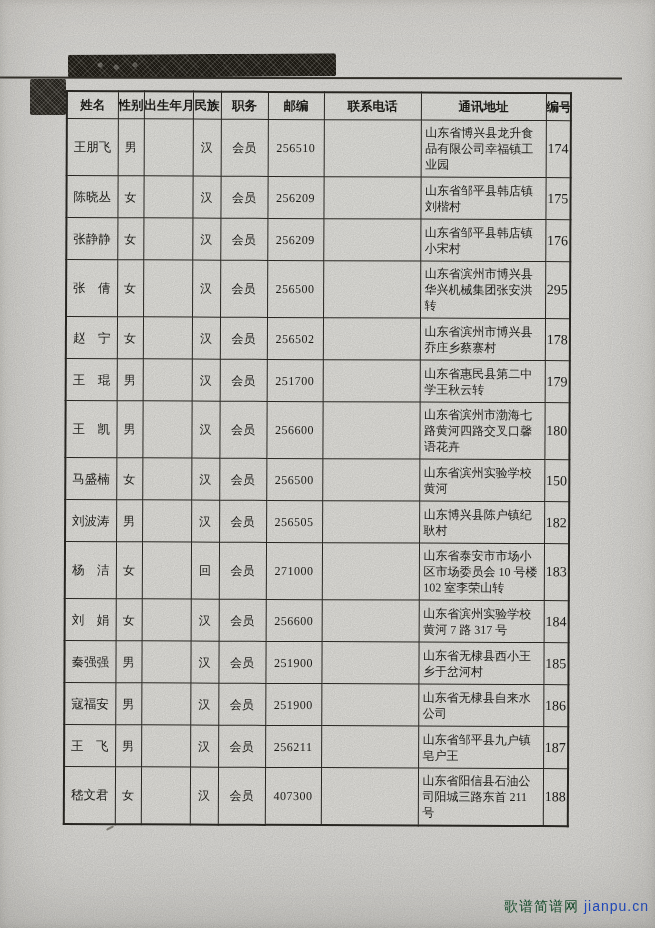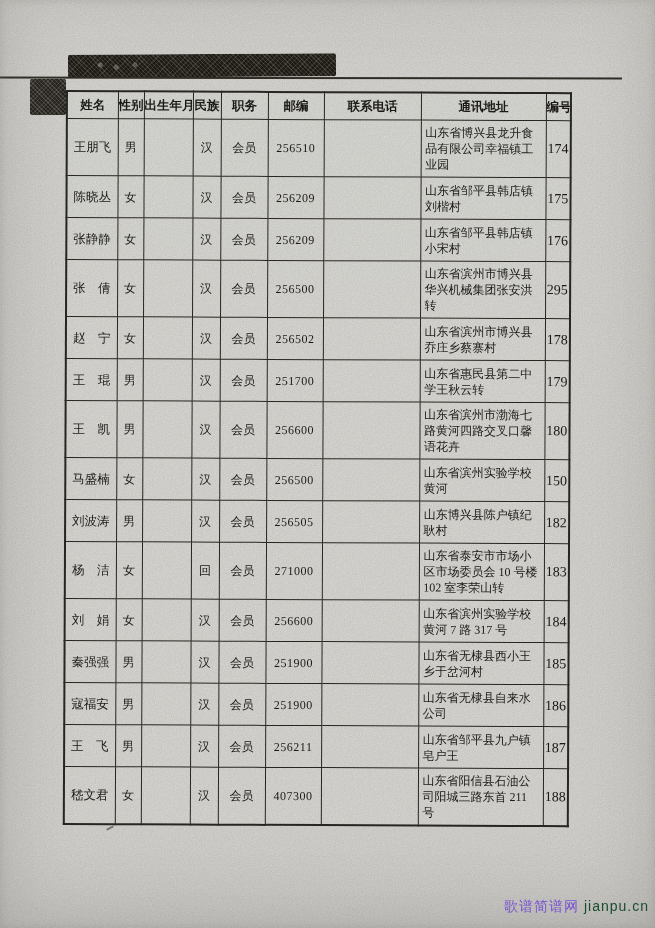--- a/index.html
+++ b/index.html
@@ -60,22 +60,22 @@
   tbody tr{height:42px;}
   .stray-mark{
     position:absolute;left:106px;top:827px;width:8px;height:2px;z-index:2;
     background:#8b887f;transform:rotate(-28deg);border-radius:1px;
   }
   .watermark{
     position:absolute;right:6px;bottom:12px;z-index:3;
     font-size:14px;letter-spacing:1px;white-space:nowrap;
     font-family:"Liberation Sans","DejaVu Sans",sans-serif;
   }
-  .watermark .wm-name{color:#8b5cf6;}
-  .watermark .wm-url{color:#14532d;}
+  .watermark .wm-name{color:#14532d;}
+  .watermark .wm-url{color:#1d4ed8;}
   svg.noise{position:absolute;inset:0;z-index:5;pointer-events:none;}
 </style>
 </head>
 <body>
 
 <div class="top-band"></div>
 <div class="top-rule"></div>
 <div class="margin-blob"></div>
 
 <table>

